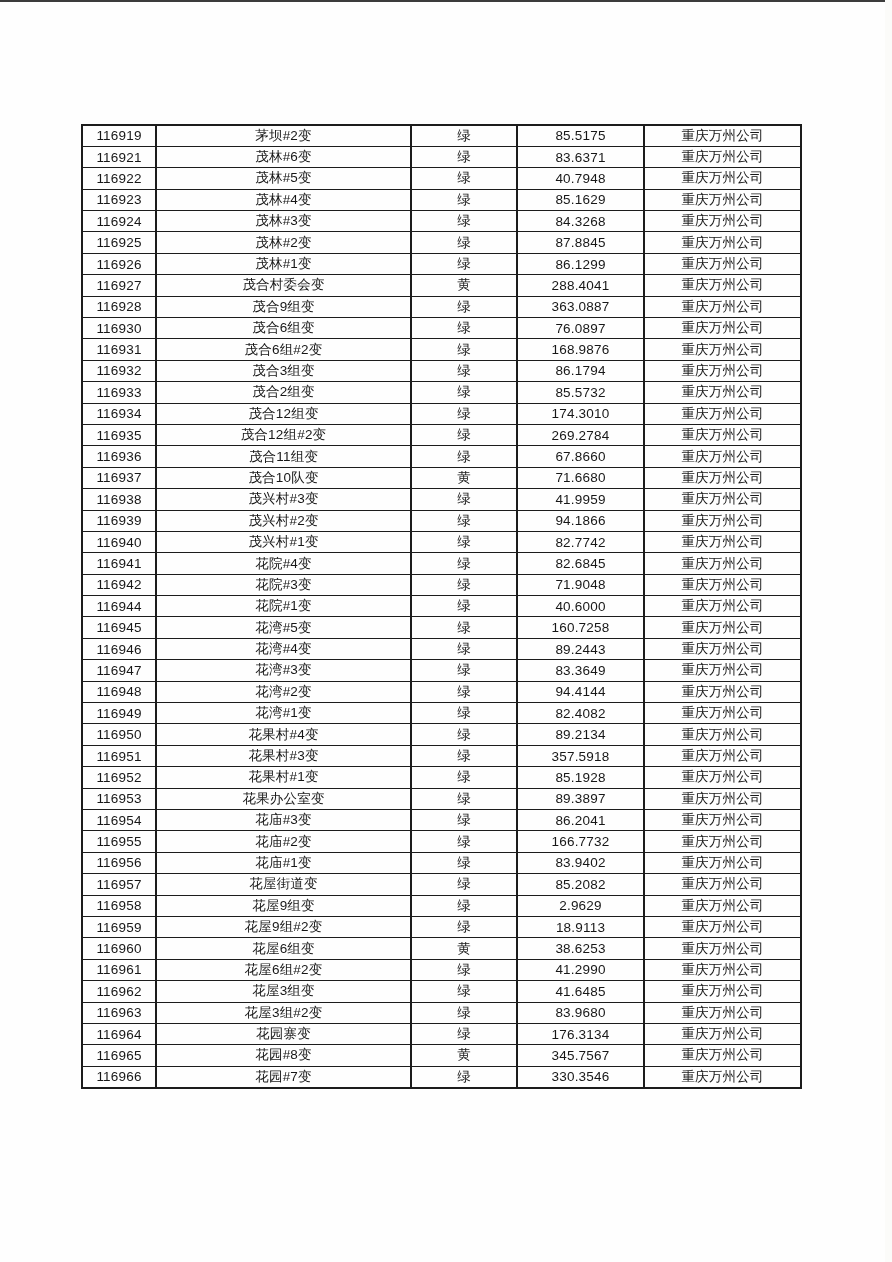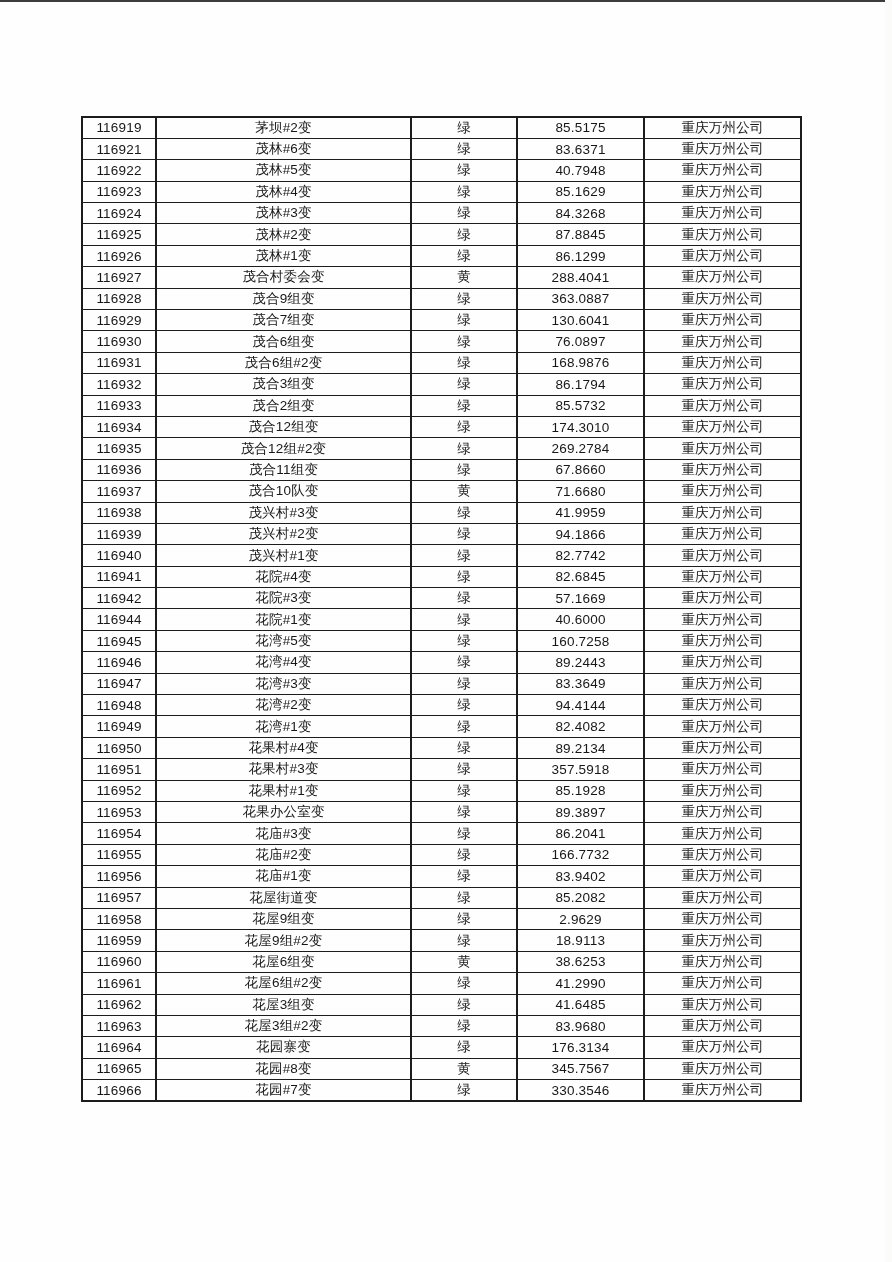--- a/index.html
+++ b/index.html
@@ -23,21 +23,21 @@
   .right-edge {
     position: absolute;
     top: 0; right: 0;
     width: 7px;
     height: 1262px;
     background: #fbfbf9;
   }
   .doc-table-wrap {
     position: absolute;
     left: 81px;
-    top: 116px;
+    top: 124px;
   }
   table.doc-table {
     border-collapse: collapse;
     table-layout: fixed;
     width: 719px;
     border: 2px solid #1c1c1c;
   }
   table.doc-table td {
     border-top: 1px solid #1c1c1c;
     border-bottom: 1px solid #1c1c1c;
@@ -144,27 +144,20 @@
   </tr>
 
   <tr>
     <td>116928</td>
     <td>茂合9组变</td>
     <td>绿</td>
     <td>363.0887</td>
     <td>重庆万州公司</td>
   </tr>
 
-  <tr>
-    <td>116929</td>
-    <td>茂合7组变</td>
-    <td>绿</td>
-    <td>130.6041</td>
-    <td>重庆万州公司</td>
-  </tr>
 
   <tr>
     <td>116930</td>
     <td>茂合6组变</td>
     <td>绿</td>
     <td>76.0897</td>
     <td>重庆万州公司</td>
   </tr>
 
   <tr>
@@ -252,21 +245,21 @@
     <td>花院#4变</td>
     <td>绿</td>
     <td>82.6845</td>
     <td>重庆万州公司</td>
   </tr>
 
   <tr>
     <td>116942</td>
     <td>花院#3变</td>
     <td>绿</td>
-    <td>57.1669</td>
+    <td>71.9048</td>
     <td>重庆万州公司</td>
   </tr>
 
 
   <tr>
     <td>116944</td>
     <td>花院#1变</td>
     <td>绿</td>
     <td>40.6000</td>
     <td>重庆万州公司</td>

